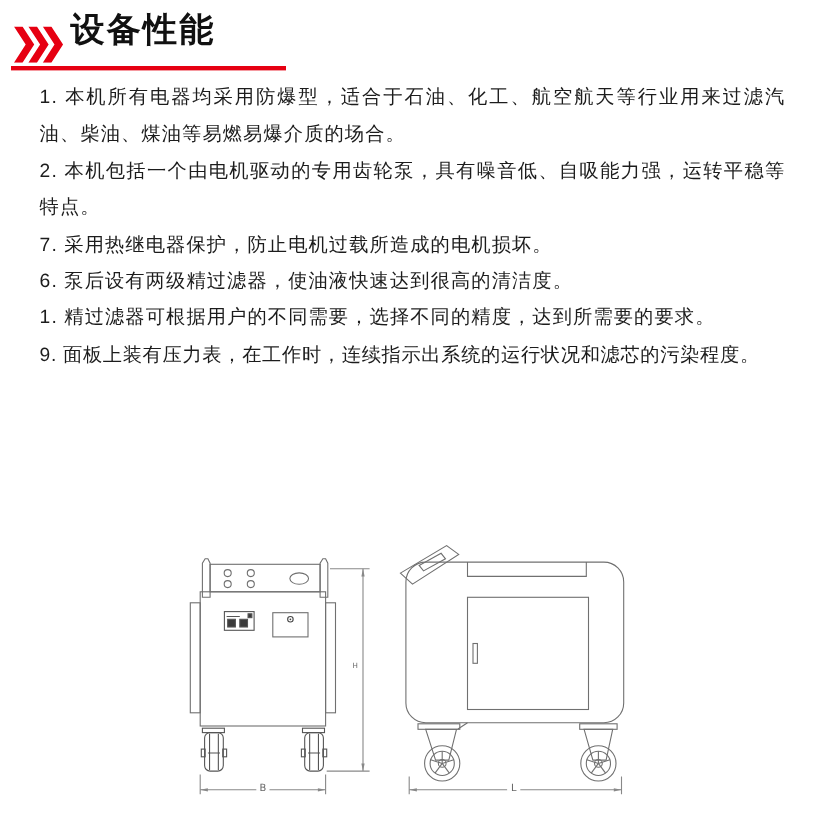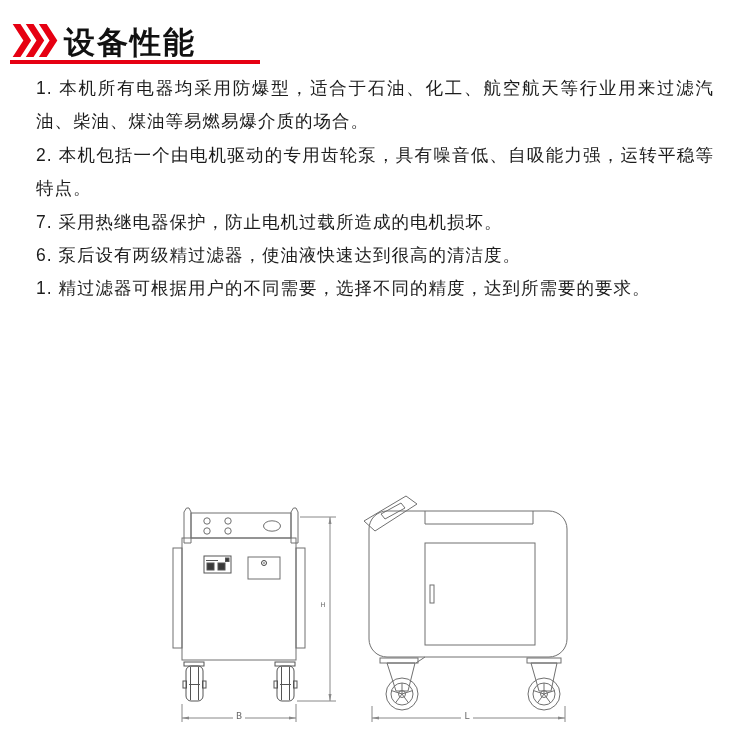--- a/index.html
+++ b/index.html
@@ -5,21 +5,21 @@
   html,body{margin:0;padding:0;}
   body{
     width:750px;height:755px;position:relative;background:#ffffff;
     font-family:"Liberation Sans","DejaVu Sans",sans-serif;
     overflow:hidden;
   }
   
   .header{position:absolute;left:0;top:0;width:750px;height:70px;}
   .chevrons{position:absolute;left:12px;top:24px;width:46px;height:33px;}
   .page-title{
-    position:absolute;left:64px;top:22px;
+    position:absolute;left:64px;top:6px;
     font-size:31px;font-weight:bold;color:#111;letter-spacing:2px;
   }
   .title-underline{
     position:absolute;left:10px;top:60px;width:250px;height:4px;
   }
   
   .features{
     position:absolute;left:36px;top:72px;width:678px;
     font-size:17.5px;color:#1c1c1c;line-height:33.4px;
     text-align:justify;
@@ -44,20 +44,21 @@
   <div class="page-title">设备性能</div>
   <div class="title-underline" style="background:#e60012;"></div>
 </div>
 
 <div class="features">
   <p>1. 本机所有电器均采用防爆型，适合于石油、化工、航空航天等行业用来过滤汽油、柴油、煤油等易燃易爆介质的场合。</p>
   <p>2. 本机包括一个由电机驱动的专用齿轮泵，具有噪音低、自吸能力强，运转平稳等特点。</p>
   <p>7. 采用热继电器保护，防止电机过载所造成的电机损坏。</p>
   <p>6. 泵后设有两级精过滤器，使油液快速达到很高的清洁度。</p>
   <p>1. 精过滤器可根据用户的不同需要，选择不同的精度，达到所需要的要求。</p>
+  <p class="tight">9. 面板上装有压力表，在工作时，连续指示出系统的运行状况和滤芯的污染程度。</p>
 </div>
 
 <div class="drawings">
 <svg width="750" height="260" viewBox="0 495 750 260">
   <g stroke="#707070" stroke-width="1" fill="none">
 
     <g>
 
       <polygon points="184,543 184,512 186.5,508 189,508 191,512 191,543"></polygon>
       <polygon points="291,543 291,512 293.5,508 296,508 298,512 298,543"></polygon>

